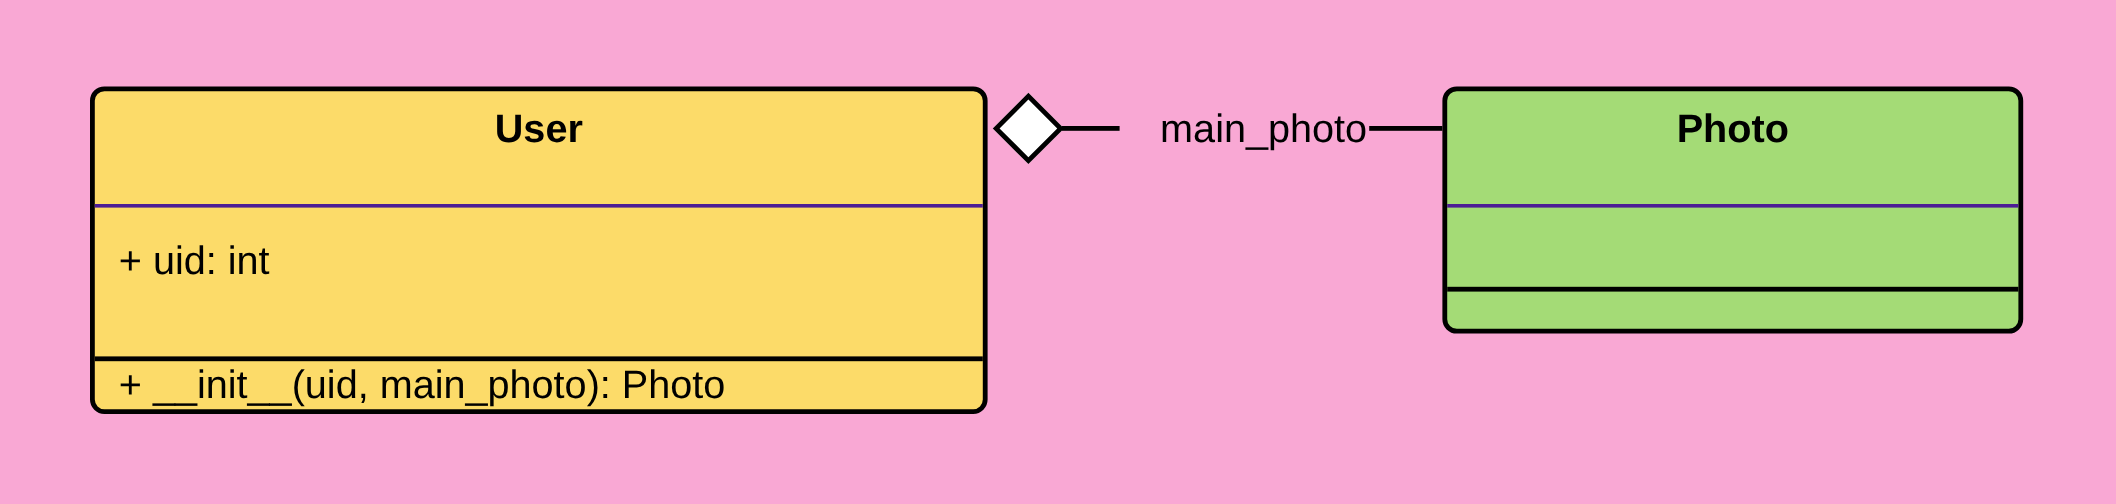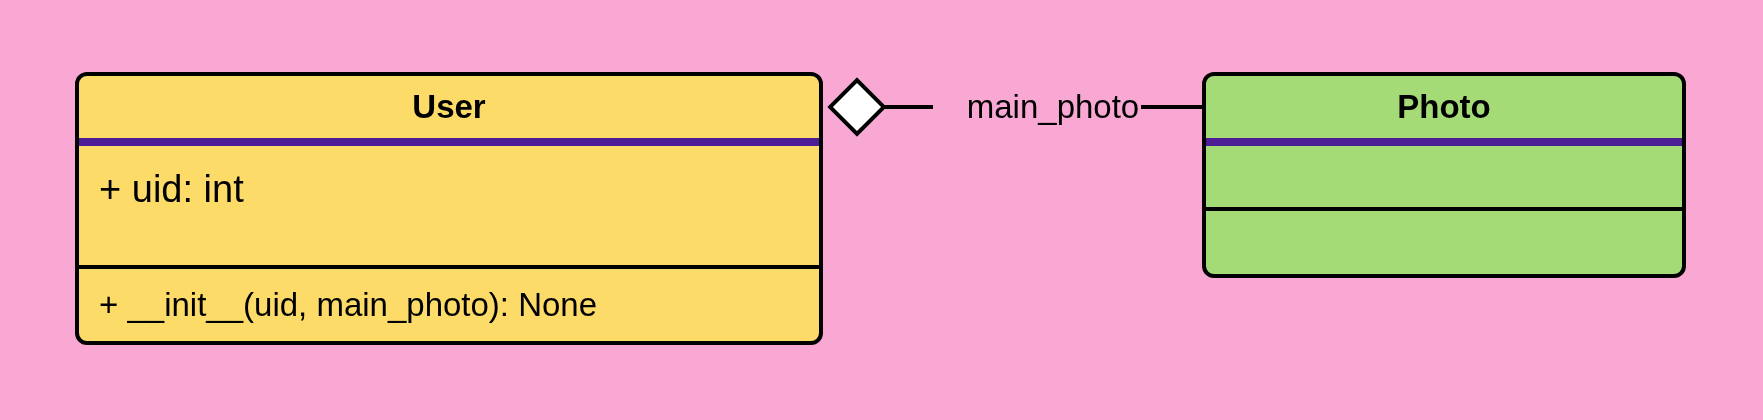--- a/index.html
+++ b/index.html
@@ -40,24 +40,25 @@
   }
   .uml-title {
     flex: 0 0 62px;
     display: flex;
     align-items: center;
     justify-content: center;
     font-weight: bold;
     font-size: 33px;
   }
   .uml-attrs {
-    border-top: 8px solid #4c1d95;
+    border-top: 3px solid #4c1d95;
     box-sizing: border-box;
-    font-size: 38px;
+    font-size: 33px;
     line-height: 37px;
+    margin-top: 32px;
   }
   .user .uml-attrs {
     flex: 0 0 127px;
     padding: 25px 0 0 20px;
   }
   .photo .uml-attrs {
     flex: 0 0 69px;
   }
   .uml-methods {
     flex: 1 1 auto;
@@ -119,21 +120,21 @@
 <body>
 
 <div class="canvas">
 
   <div class="uml-class user">
     <div class="uml-title">User</div>
     <div class="uml-attrs">
       <div class="uml-line"><span>+ uid: int</span><span class="b"></span></div>
     </div>
     <div class="uml-methods">
-      <div class="uml-line"><span>+ __init__(uid, main_photo): None</span></div>
+      <div class="uml-line"><span>+ __init__(uid, main_photo): Photo</span></div>
     </div>
   </div>
 
   <div class="diamond"></div>
   <div class="edge-seg seg1"></div>
   <div class="edge-label">main_photo</div>
   <div class="edge-seg seg2"></div>
 
   <div class="uml-class photo">
     <div class="uml-title">Photo</div>

